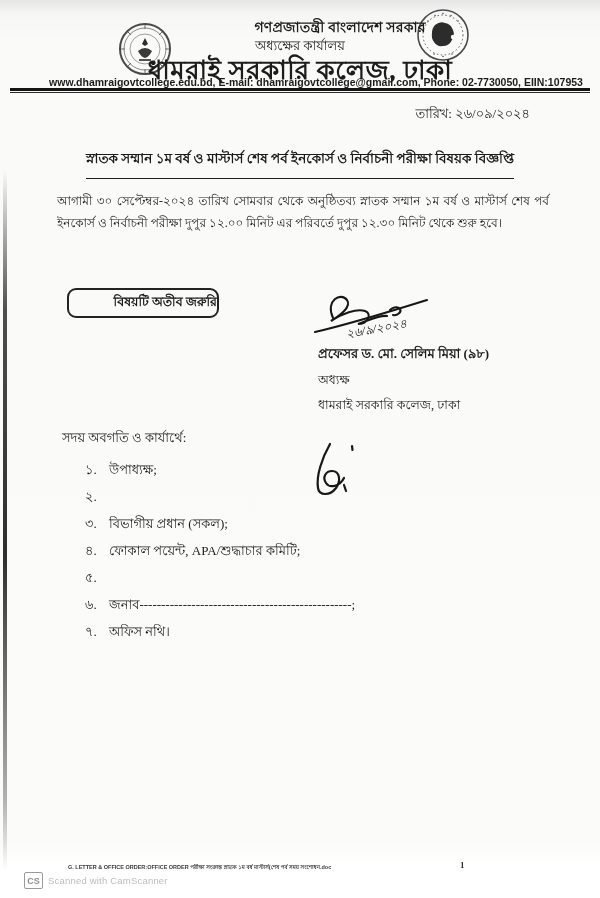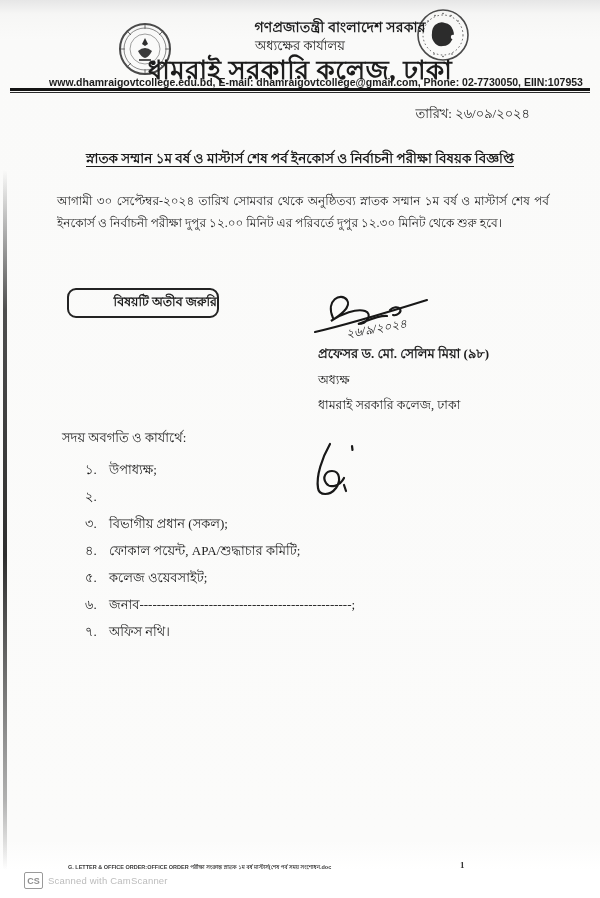--- a/index.html
+++ b/index.html
@@ -23,21 +23,21 @@
   .ctr{text-align:center;}
   .hdr-line1{left:0;top:16px;width:600px;font-size:14px;font-weight:bold;letter-spacing:.2px;padding-left:40px;}
   .hdr-line2{left:0;top:36px;width:600px;font-size:13px;}
   .hdr-line3{left:0;top:50px;width:600px;font-size:26px;font-weight:bold;letter-spacing:.5px;}
   .hdr-line4{left:16px;top:76px;width:600px;font-size:10.5px;font-weight:bold;font-family:"Liberation Sans","DejaVu Sans",sans-serif;}
   .rule{left:10px;top:88px;width:580px;height:6px;}
   .rule .r1{height:3px;background:#141414;}
   .rule .r2{height:1px;background:#2a2a2a;margin-top:1px;}
   .date-line{left:330px;top:104px;width:200px;text-align:right;font-size:13px;}
   .subject{left:30px;top:148px;width:540px;font-size:13.5px;font-weight:bold;}
-  .subject span{border-bottom:1.5px solid #1c1c1c;padding-bottom:0;}
+  .subject span{border-bottom:1.5px solid #1c1c1c;padding-bottom:12px;}
   .body-par{left:57px;top:190px;width:492px;font-size:12px;line-height:22px;text-align:justify;}
   .urgent-box{
     left:67px;top:288px;width:148px;height:26px;
     border:2px solid #232323;border-radius:9px;
     display:flex;align-items:center;justify-content:flex-end;
     font-size:12.5px;font-weight:bold;
   }
   .sig-main{left:295px;top:288px;width:150px;height:62px;}
   .sign-block{left:318px;top:344px;width:216px;}
   .sign-name{font-size:13px;font-weight:bold;}
@@ -157,21 +157,20 @@
     <div class="dist-row">
       <span class="dist-num">৩.</span>
       <span>বিভাগীয় প্রধান (সকল);</span>
     </div>
     <div class="dist-row">
       <span class="dist-num">৪.</span>
       <span>ফোকাল পয়েন্ট, APA/শুদ্ধাচার কমিটি;</span>
     </div>
     <div class="dist-row">
       <span class="dist-num">৫.</span>
-      <span>কলেজ ওয়েবসাইট;</span>
     </div>
     <div class="dist-row">
       <span class="dist-num">৬.</span>
       <span>জনাব-------------------------------------------------;</span>
     </div>
     <div class="dist-row">
       <span class="dist-num">৭.</span>
       <span>অফিস নথি।</span>
     </div>
   </div>

